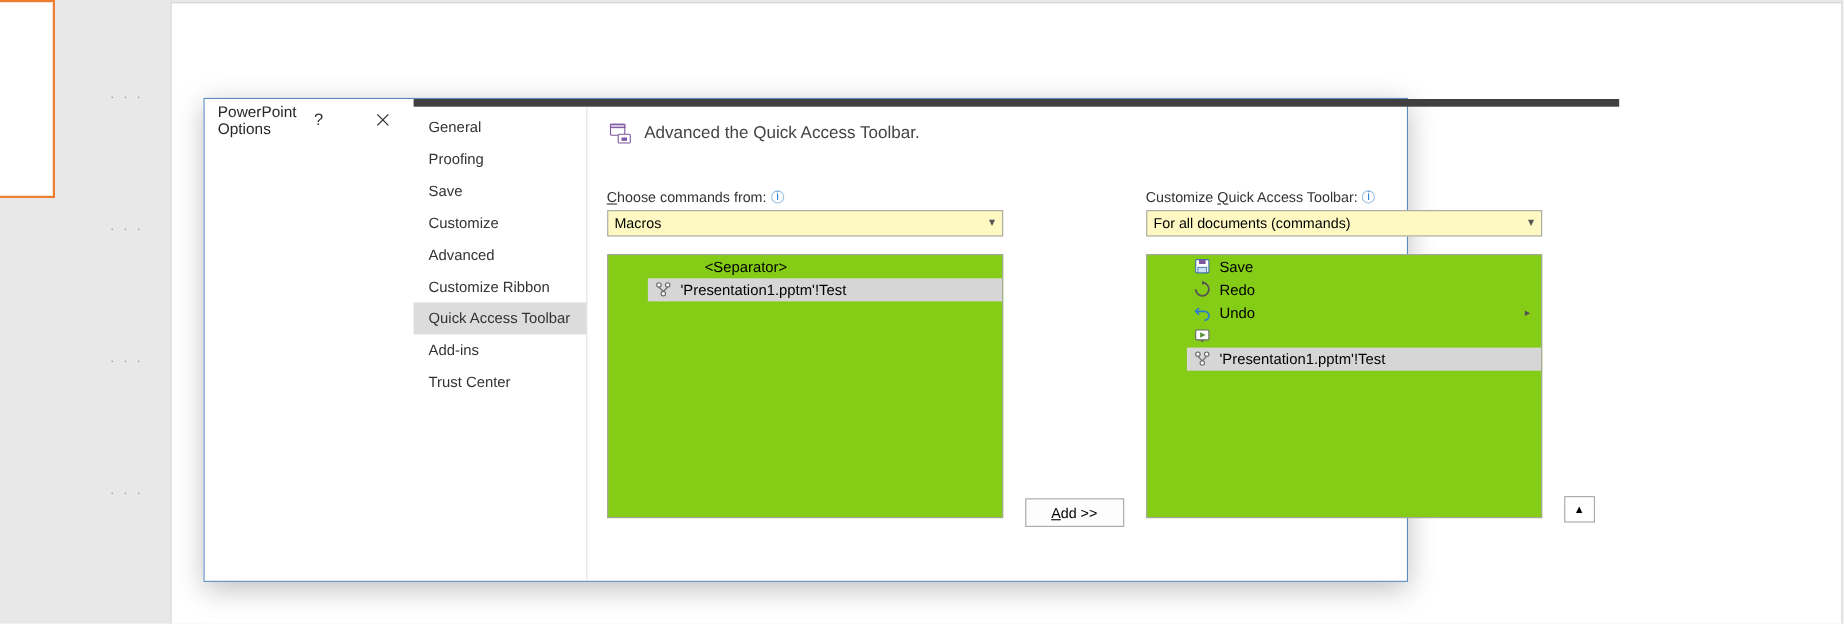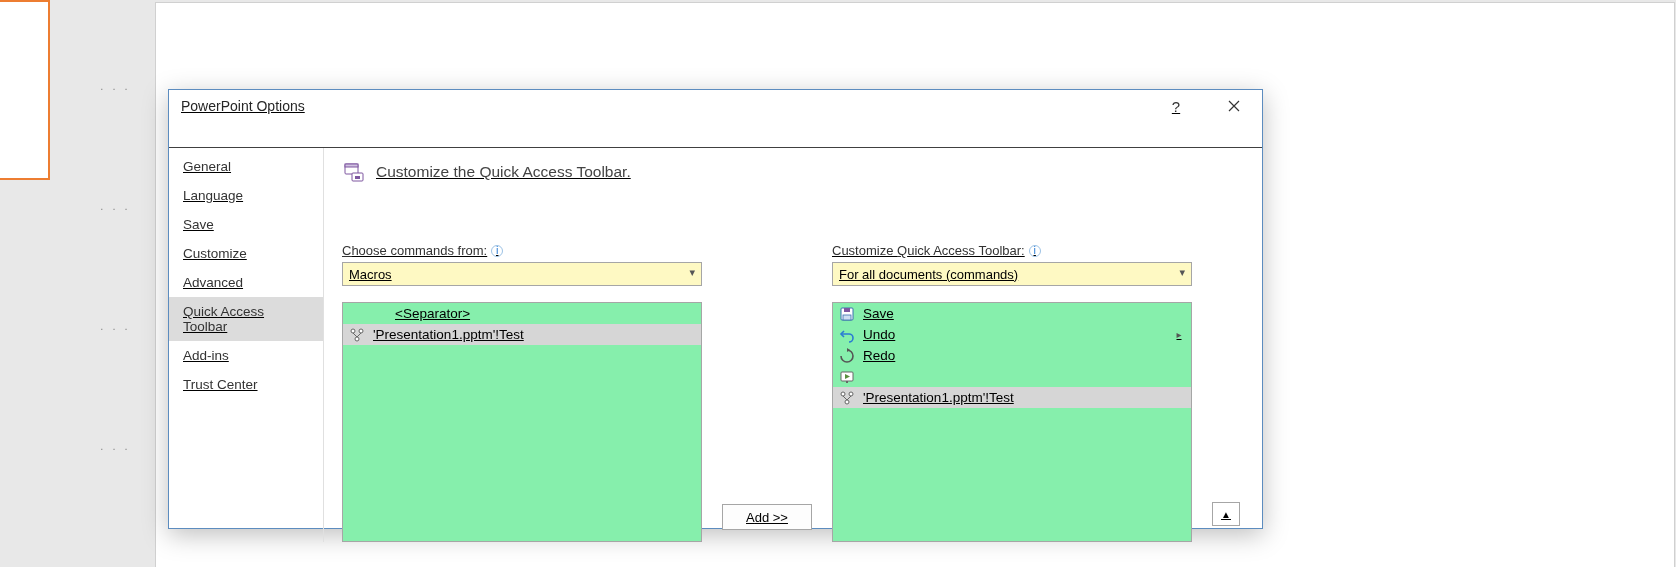--- a/index.html
+++ b/index.html
@@ -3,51 +3,51 @@
   <meta charset="utf-8">
   <style>
     * { box-sizing: border-box; margin: 0; padding: 0; font-family: "Segoe UI", Tahoma, sans-serif; }
     body { width: 1676px; height: 567px; background: #e8e8e8; position: relative; overflow: hidden; }
 
     .slide-thumb { position: absolute; left: 0; top: 0; width: 50px; height: 180px; background: #fff; border: 2px solid #ed7d31; border-left: 0; }
     .slide-canvas { position: absolute; left: 155px; top: 2px; width: 1520px; height: 565px; background: #fff; border: 1px solid #d0d0d0; border-bottom: 0; }
     .ruler-ticks { position: absolute; left: 78px; top: 0; width: 75px; height: 560px; }
     .rtick { position: absolute; left: 0; width: 100%; text-align: center; font-size: 11px; color: #888; letter-spacing: 3px; }
 
-    .dialog { position: absolute; left: 168px; top: 89px; width: 1095px; height: 440px; background: #fff; border: 1px solid #5c8cbf; box-shadow: 0 6px 24px rgba(0,0,0,0.25); display: flex; flex-direction: column; text-decoration: underline; }
+    .dialog { position: absolute; left: 185px; top: 89px; width: 1095px; height: 440px; background: #fff; border: 1px solid #5c8cbf; box-shadow: 0 6px 24px rgba(0,0,0,0.25); display: flex; flex-direction: row; }
     .dialog-titlebar { height: 38px; display: flex; align-items: center; justify-content: space-between; padding: 0 8px 0 12px; border-bottom: 0; }
     .dialog-title { font-size: 14px; color: #262626; }
     .titlebar-controls { display: flex; align-items: center; gap: 18px; }
     .titlebar-btn { width: 40px; height: 32px; display: flex; align-items: center; justify-content: center; font-size: 15px; color: #333; cursor: pointer; }
 
-    .dialog-body { flex: 1; display: flex; border-top: 1px solid #404040; margin-top: 25px; }
+    .dialog-body { flex: 1; display: flex; border-top: 7px solid #404040; }
     .nav-pane { width: 158px; border-right: 1px solid #e0e0e0; padding-top: 4px; }
     .nav-item { padding: 7px 14px; font-size: 13.5px; color: #333; cursor: pointer; }
     .nav-item.selected { background: #dcdcdc; }
 
     .content-pane { flex: 1; padding: 12px 18px 0 18px; position: relative; }
     .content-header { display: flex; align-items: center; gap: 10px; margin-bottom: 18px; }
     .content-header-icon { width: 24px; height: 24px; display: flex; align-items: center; justify-content: center; }
     .content-header h2 { font-size: 15.5px; font-weight: 400; color: #444; }
 
-    .columns { display: flex; gap: 16px; align-items: flex-end; }
+    .columns { display: flex; gap: 16px; align-items: center; }
     .col { display: flex; flex-direction: column; }
     .col.left { width: 360px; }
     .col.mid { width: 98px; align-items: center; justify-content: flex-end; padding-bottom: 12px; min-height: 340px; }
     .col.right { width: 360px; }
     .col.reorder { width: 36px; align-items: center; justify-content: flex-end; min-height: 340px; padding-bottom: 12px; }
 
     .field-label { font-size: 13px; color: #333; margin-bottom: 4px; display: flex; align-items: center; gap: 4px; }
     .field-label .u { text-decoration: underline; }
     .info-icon { color: #2b7cd3; font-size: 11px; border: 1px solid #9cc2e5; border-radius: 50%; width: 12px; height: 12px; display: inline-flex; align-items: center; justify-content: center; line-height: 1; }
 
     .select { height: 24px; border: 1px solid #a6a6a6; background: #fef9c3; font-size: 13px; padding: 0 22px 0 6px; position: relative; cursor: pointer; display: flex; align-items: center; }
     .select::after { content: "▾"; position: absolute; right: 6px; top: 3px; font-size: 11px; color: #555; }
 
-    .listbox { border: 1px solid #a6a6a6; background: #86efac; height: 240px; overflow: auto; font-size: 13.5px; margin-top: 16px; }
+    .listbox { border: 1px solid #a6a6a6; background: #84cc16; height: 240px; overflow: auto; font-size: 13.5px; margin-top: 16px; padding-left: 36px; }
     .list-row { display: flex; align-items: center; gap: 8px; padding: 2px 6px; height: 21px; cursor: pointer; }
     .list-row.indent { padding-left: 28px; }
     .list-row.selected { background: #d6d6d6; }
     .list-row .ico { width: 16px; height: 16px; display: flex; align-items: center; justify-content: center; font-size: 12px; }
     .list-row .lbl { flex: 1; white-space: nowrap; overflow: hidden; text-overflow: ellipsis; }
     .row-extra { width: 12px; text-align: center; font-size: 10px; color: #555; }
 
     .btn { height: 26px; border: 1px solid #a6a6a6; background: #fdfdfd; font-size: 13px; padding: 0 14px; cursor: pointer; display: flex; align-items: center; justify-content: center; min-width: 90px; }
     .reorder-btn { width: 28px; height: 24px; border: 1px solid #a6a6a6; background: #fff; font-size: 10px; cursor: pointer; display: flex; align-items: center; justify-content: center; margin-bottom: 4px; }
 
@@ -75,40 +75,41 @@
         <svg width="12" height="12" viewBox="0 0 12 12">
             <path d="M1 1 L11 11 M11 1 L1 11" stroke="currentColor" stroke-width="1.2" fill="none"></path>
           </svg>
       </div>
     </div>
   </div>
 
   <div class="dialog-body">
     <div class="nav-pane" id="nav-pane">
         <div class="nav-item">General</div>
-        <div class="nav-item">Language</div>
+        <div class="nav-item">Proofing</div>
         <div class="nav-item">Save</div>
         <div class="nav-item">Customize</div>
         <div class="nav-item">Advanced</div>
+        <div class="nav-item">Customize Ribbon</div>
         <div class="nav-item selected">Quick Access Toolbar</div>
         <div class="nav-item">Add-ins</div>
         <div class="nav-item">Trust Center</div>
       </div>
 
     <div class="content-pane">
       <div class="content-header">
         <div class="content-header-icon">
           <svg width="22" height="22" viewBox="0 0 22 22">
             <rect x="2" y="3" width="13" height="10" rx="1" fill="#fff" stroke="#7e57a0" stroke-width="1"></rect>
             <rect x="2" y="3" width="13" height="3" fill="#d0c2e0" stroke="#7e57a0" stroke-width="1"></rect>
             <rect x="9" y="12" width="11" height="8" rx="1" fill="#fff" stroke="#7e57a0" stroke-width="1"></rect>
             <rect x="12" y="15" width="5" height="3" fill="#7e57a0"></rect>
           </svg>
         </div>
-        <h2>Customize the Quick Access Toolbar.</h2>
+        <h2>Advanced the Quick Access Toolbar.</h2>
       </div>
 
       <div class="columns">
 
         <div class="col left">
           <div class="field-label">
             <span><span class="u">C</span>hoose commands from:</span>
             <span class="info-icon">i</span>
           </div>
           <div class="select">
@@ -152,35 +153,35 @@
                     <rect x="2" y="2" width="12" height="12" rx="1" fill="#fff" stroke="#3a6fb0" stroke-width="1"></rect>
                     <rect x="5" y="2" width="6" height="4" fill="#7e57a0"></rect>
                     <rect x="4" y="9" width="8" height="5" fill="#cfe0f3" stroke="#3a6fb0" stroke-width="0.8"></rect>
                   </svg>
                 </span>
                 <span class="lbl">Save</span>
               </div>
               <div class="list-row">
                 <span class="ico">
                   <svg width="16" height="16" viewBox="0 0 16 16">
+                    <path d="M8 2 A6 6 0 1 1 2 8" fill="none" stroke="#555" stroke-width="1.6"></path>
+                    <path d="M8 0 L8 4 L11 2 Z" fill="#555"></path>
+                  </svg>
+                </span>
+                <span class="lbl">Redo</span>
+              </div>
+              <div class="list-row">
+                <span class="ico">
+                  <svg width="16" height="16" viewBox="0 0 16 16">
                     <path d="M5 4 L2 7 L5 10" fill="none" stroke="#2b7cd3" stroke-width="1.6"></path>
                     <path d="M2 7 H10 A4 4 0 0 1 10 15" fill="none" stroke="#2b7cd3" stroke-width="1.6"></path>
                   </svg>
                 </span>
                 <span class="lbl">Undo</span>
                 <span class="row-extra">▸</span>
-              </div>
-              <div class="list-row">
-                <span class="ico">
-                  <svg width="16" height="16" viewBox="0 0 16 16">
-                    <path d="M8 2 A6 6 0 1 1 2 8" fill="none" stroke="#555" stroke-width="1.6"></path>
-                    <path d="M8 0 L8 4 L11 2 Z" fill="#555"></path>
-                  </svg>
-                </span>
-                <span class="lbl">Redo</span>
               </div>
               <div class="list-row">
                 <span class="ico">
                   <svg width="16" height="16" viewBox="0 0 16 16">
                     <rect x="2" y="3" width="12" height="9" rx="1" fill="#fff" stroke="#666" stroke-width="1"></rect>
                     <path d="M6 5 L11 7.5 L6 10 Z" fill="#5a8f3e"></path>
                     <rect x="7" y="12" width="2" height="2" fill="#666"></rect>
                   </svg>
                 </span>
               </div>

